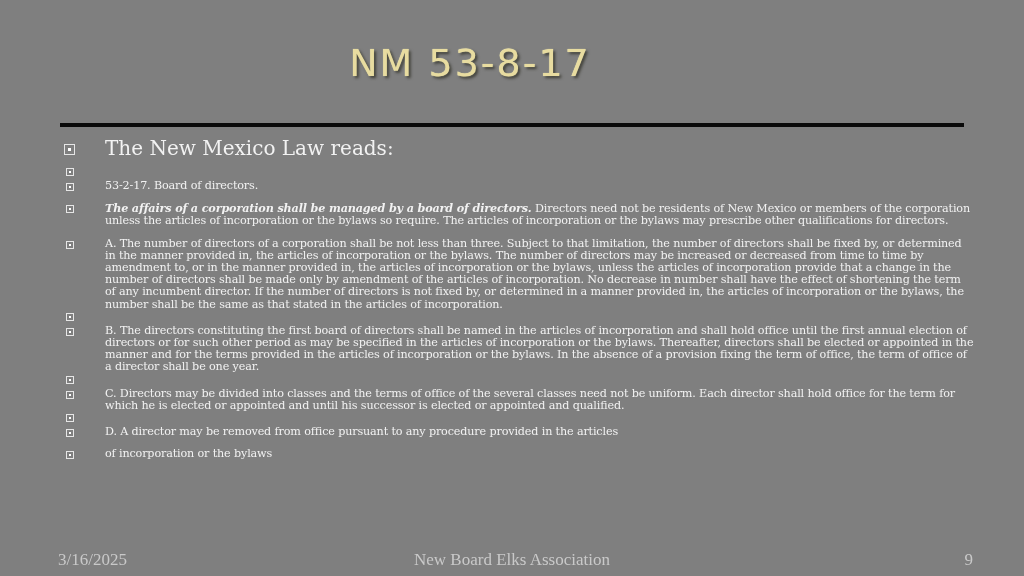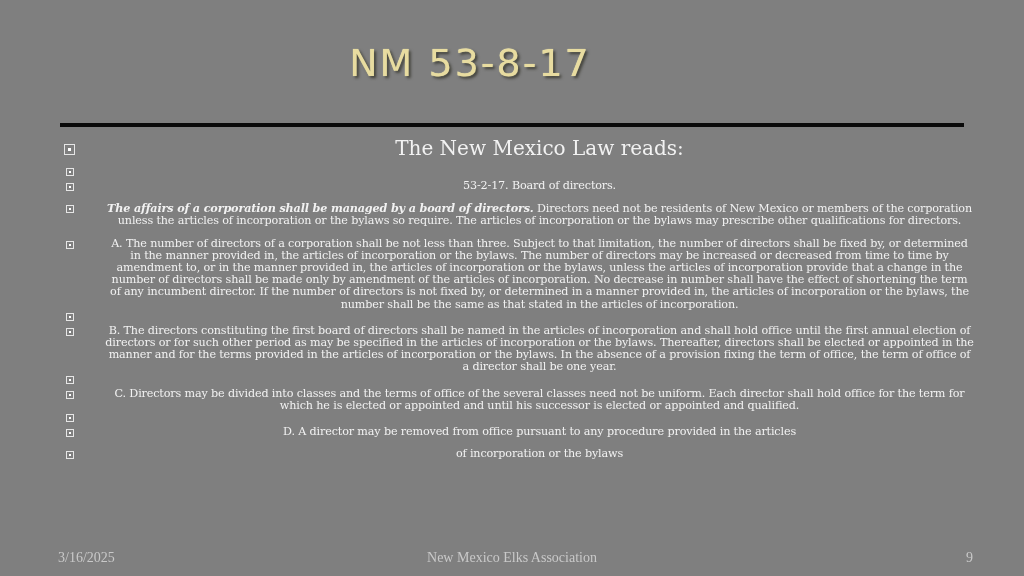--- a/index.html
+++ b/index.html
@@ -41,21 +41,20 @@
       left: 64px;
       top: 134px;
       width: 910px;
     }
     .item {
       position: relative;
       padding-left: 41px;
       font-size: 11.2px;
       line-height: 12.2px;
       letter-spacing: -0.15px;
-      text-align: center;
     }
     .item.big {
       font-size: 20px;
       line-height: 28px;
       letter-spacing: 0;
       margin-bottom: 4px;
     }
     .item.empty {
       height: 14px;
     }
@@ -92,21 +91,21 @@
       height: 3px;
     }
     .item.empty .bullet { top: 2px; }
     .em {
       font-style: italic;
       font-weight: bold;
     }
     .footer {
       position: absolute;
       top: 550px;
-      font-size: 14px;
+      font-size: 17px;
       color: #c9c9c9;
       font-family: "Liberation Serif", "DejaVu Serif", serif;
     }
     .footer.date { left: 58px; }
     .footer.center { left: 0; width: 1024px; text-align: center; }
     .footer.page { right: 51px; }
   </style>
 </head>
 <body>
 
@@ -170,14 +169,14 @@
     <span>D. A director may be removed from office pursuant to any procedure provided in the articles</span>
   </div>
 
   <div class="item gap">
     <span class="bullet"></span>
     <span>of incorporation or the bylaws</span>
   </div>
 </div>
 
 <div class="footer date">3/16/2025</div>
-<div class="footer center">New Mexico Elks Association</div>
+<div class="footer center">New Board Elks Association</div>
 <div class="footer page">9</div>
 
 </body></html>

